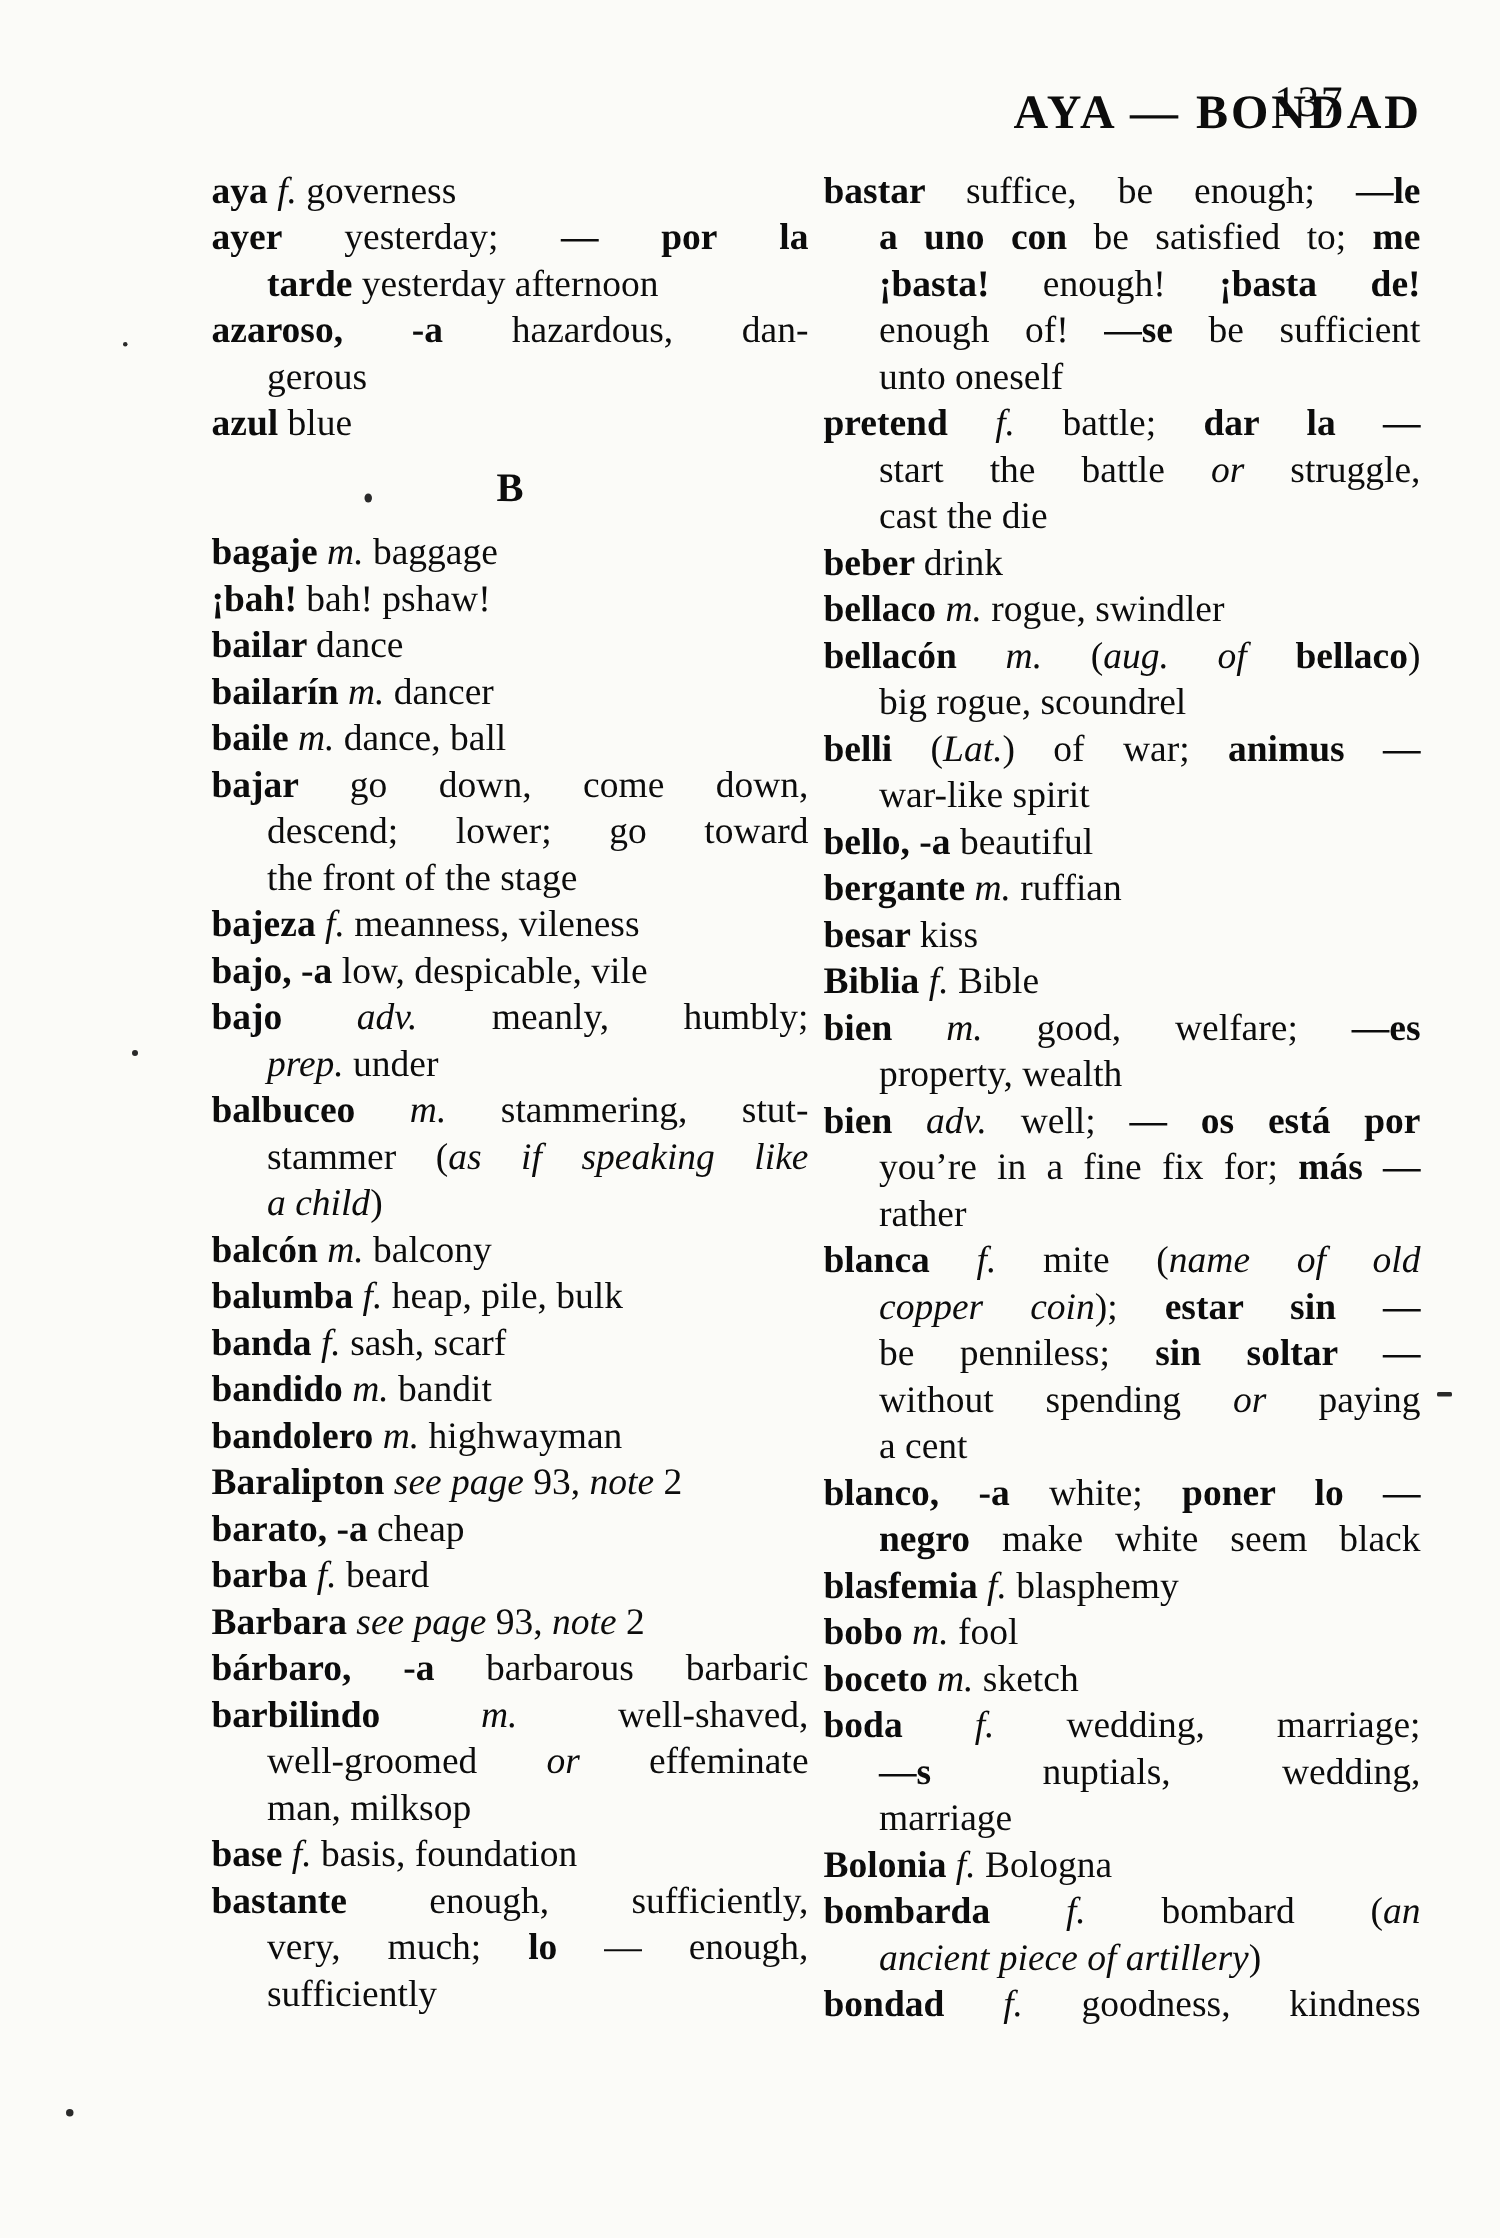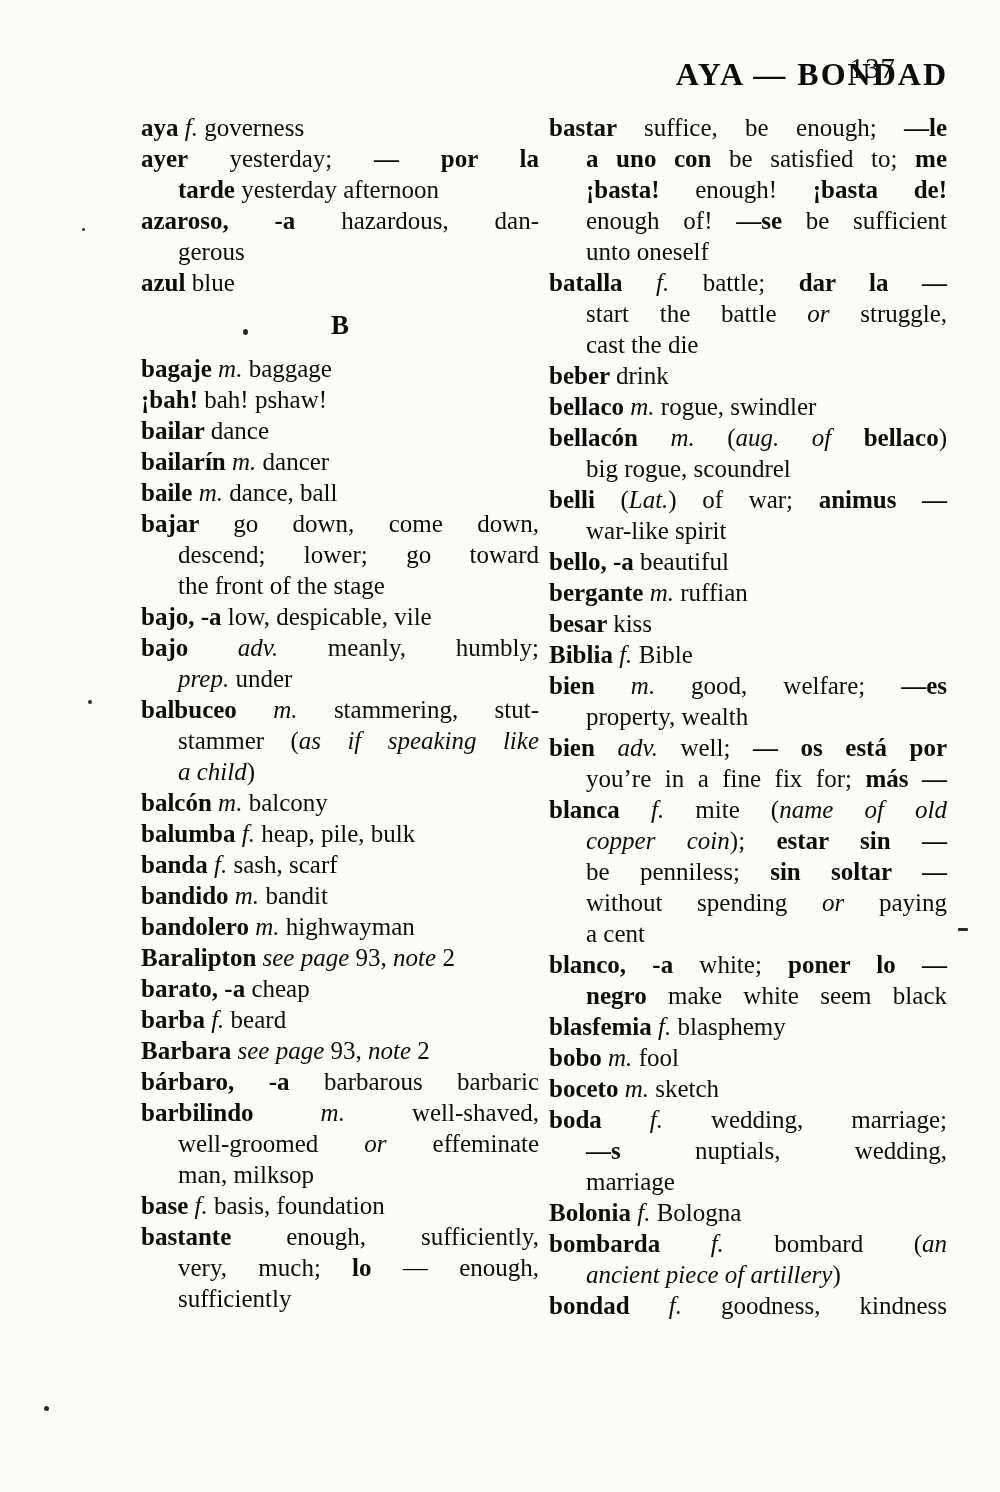--- a/index.html
+++ b/index.html
@@ -79,20 +79,23 @@
       </div>
       <div class="entry">
         <div class="line"><span class="b">baile </span><span class="i">m. </span><span>dance, ball</span></div>
       </div>
       <div class="entry">
         <div class="line just"><span class="b">bajar </span><span>go down, come down,</span></div>
         <div class="line cont just"><span>descend; lower; go toward</span></div>
         <div class="line cont"><span>the front of the stage</span></div>
       </div>
       <div class="entry">
+        <div class="line"><span class="b">bajeza </span><span class="i">f. </span><span>meanness, vileness</span></div>
+      </div>
+      <div class="entry">
         <div class="line"><span class="b">bajo, -a </span><span>low, despicable, vile</span></div>
       </div>
       <div class="entry">
         <div class="line just"><span class="b">bajo </span><span class="i">adv. </span><span>meanly, humbly;</span></div>
         <div class="line cont"><span class="i">prep. </span><span>under</span></div>
       </div>
       <div class="entry">
         <div class="line just"><span class="b">balbuceo </span><span class="i">m. </span><span>stammering, stut-</span></div>
         <div class="line cont just"><span>stammer (</span><span class="i">as if speaking like</span></div>
         <div class="line cont"><span class="i">a child</span><span>)</span></div>
@@ -143,21 +146,21 @@
     </div>
   <div class="col col-right">
       <div class="entry">
         <div class="line just"><span class="b">bastar </span><span>suffice, be enough; </span><span class="b">—le</span></div>
         <div class="line cont just"><span class="b">a uno con </span><span>be satisfied to; </span><span class="b">me</span></div>
         <div class="line cont just"><span class="b">¡basta! </span><span>enough! </span><span class="b">¡basta de!</span></div>
         <div class="line cont just"><span>enough of! </span><span class="b">—se </span><span>be sufficient</span></div>
         <div class="line cont"><span>unto oneself</span></div>
       </div>
       <div class="entry">
-        <div class="line just"><span class="b">batalla </span><span class="i">f. </span><span>battle; </span><span class="b">dar la —</span></div>
+        <div class="line just"><span class="b">pretend </span><span class="i">f. </span><span>battle; </span><span class="b">dar la —</span></div>
         <div class="line cont just"><span>start the battle </span><span class="i">or </span><span>struggle,</span></div>
         <div class="line cont"><span>cast the die</span></div>
       </div>
       <div class="entry">
         <div class="line"><span class="b">beber </span><span>drink</span></div>
       </div>
       <div class="entry">
         <div class="line"><span class="b">bellaco </span><span class="i">m. </span><span>rogue, swindler</span></div>
       </div>
       <div class="entry">
@@ -180,20 +183,21 @@
       <div class="entry">
         <div class="line"><span class="b">Biblia </span><span class="i">f. </span><span>Bible</span></div>
       </div>
       <div class="entry">
         <div class="line just"><span class="b">bien </span><span class="i">m. </span><span>good, welfare; </span><span class="b">—es</span></div>
         <div class="line cont"><span>property, wealth</span></div>
       </div>
       <div class="entry">
         <div class="line just"><span class="b">bien </span><span class="i">adv. </span><span>well; </span><span class="b">— os está por</span></div>
         <div class="line cont just"><span>you’re in a fine fix for; </span><span class="b">más —</span></div>
+        <div class="line cont"><span>rather</span></div>
       </div>
       <div class="entry">
         <div class="line just"><span class="b">blanca </span><span class="i">f. </span><span>mite (</span><span class="i">name of old</span></div>
         <div class="line cont just"><span class="i">copper coin</span><span>); </span><span class="b">estar sin —</span></div>
         <div class="line cont just"><span>be penniless; </span><span class="b">sin soltar —</span></div>
         <div class="line cont just"><span>without spending </span><span class="i">or </span><span>paying</span></div>
         <div class="line cont"><span>a cent</span></div>
       </div>
       <div class="entry">
         <div class="line just"><span class="b">blanco, -a </span><span>white; </span><span class="b">poner lo —</span></div>

